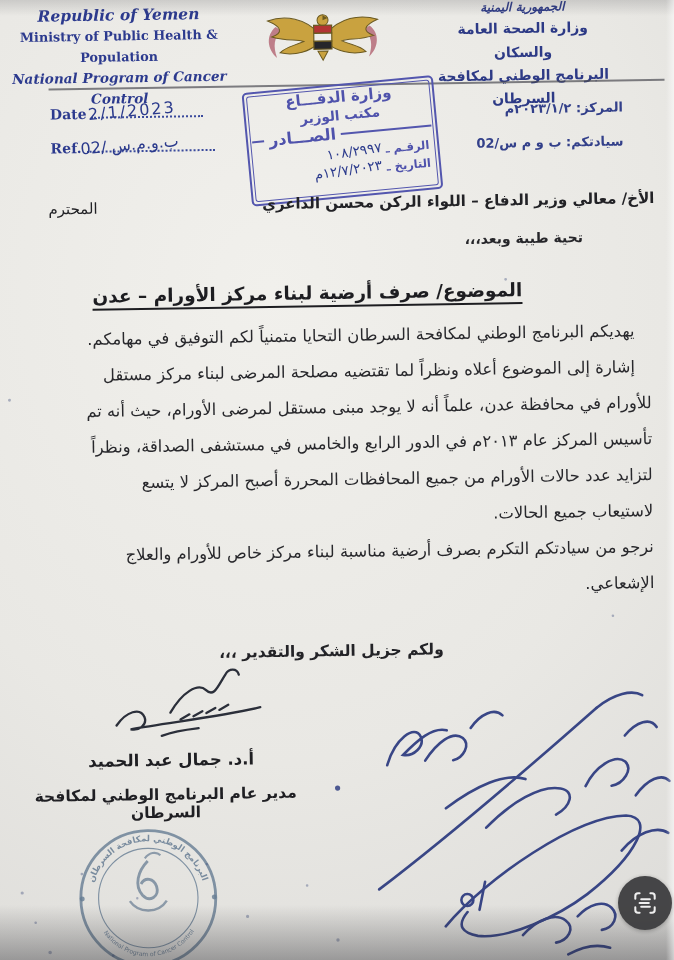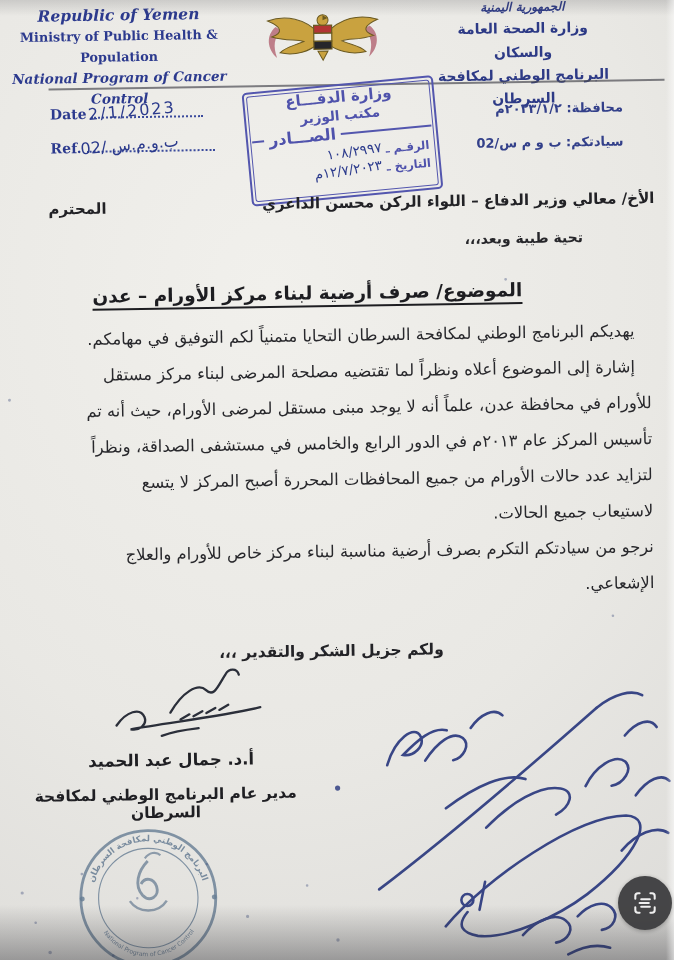--- a/index.html
+++ b/index.html
@@ -46,21 +46,21 @@
   .stamp .st2{font-size:13.5px;font-weight:700;line-height:17px;}
   .stamp .st3{display:flex;align-items:center;gap:5px;padding:0 6px;font-size:16px;font-weight:700;line-height:20px;}
   .stamp .st3 .stline{flex:1;height:2px;background:#5356ae;}
   .stamp .st3 .stline.short{flex:0 0 12px;}
   .stamp .st4,.stamp .st5{font-size:11.5px;font-weight:700;line-height:17px;text-align:right;padding-right:10px;}
   .stink{color:#2b3a8c;font-size:13.5px;font-weight:400;display:inline-block;transform:rotate(-3deg);letter-spacing:1px;}
 
   
   .addressee{position:absolute;right:16px;top:194px;direction:rtl;white-space:nowrap;
              font-size:15px;font-weight:700;color:#222226;z-index:3;}
-  .honorific{position:absolute;left:52px;top:196px;font-size:15px;font-weight:700;color:#222226;direction:rtl;}
+  .honorific{position:absolute;left:52px;top:196px;font-size:15px;font-weight:400;color:#222226;direction:rtl;}
   .greeting{position:absolute;right:88px;top:233px;direction:rtl;font-size:14px;font-weight:700;color:#26262a;}
   .subject{position:absolute;left:60px;right:115px;top:282px;text-align:center;direction:rtl;
            font-size:18.5px;font-weight:700;color:#1d1d21;
            text-decoration:underline;text-underline-offset:6px;text-decoration-thickness:1.6px;}
   .bodytext{position:absolute;left:14px;right:22px;top:318px;direction:rtl;color:#28282c;font-size:16.4px;}
   .bodytext .bl{line-height:36px;white-space:nowrap;text-align:right;}
   .bodytext .indent{padding-right:16px;}
   .closing{position:absolute;left:213px;width:230px;top:642px;text-align:center;direction:rtl;
            font-size:15.5px;font-weight:700;color:#232327;}
   .signer-name{position:absolute;left:75px;width:182px;top:748px;text-align:center;direction:rtl;
@@ -126,21 +126,21 @@
       </div>
       <div class="row">
         <span>Ref.</span>
         <span class="dots" style="width:128px"></span>
         <span class="hw" style="left:30px;top:-4px">02/ ب.و.م.س</span>
       </div>
     </div>
 
     <div class="date-right">
       <div class="row">
-        <span>محافظة:</span>
+        <span>المركز:</span>
         <span>٢٠٢٣/١/٢م</span>
       </div>
       <div class="row">
         <span>سيادتكم:</span>
         <span>ب و م س/02</span>
       </div>
     </div>
 
     <div class="stamp">
       <div class="stamp-border"></div>

